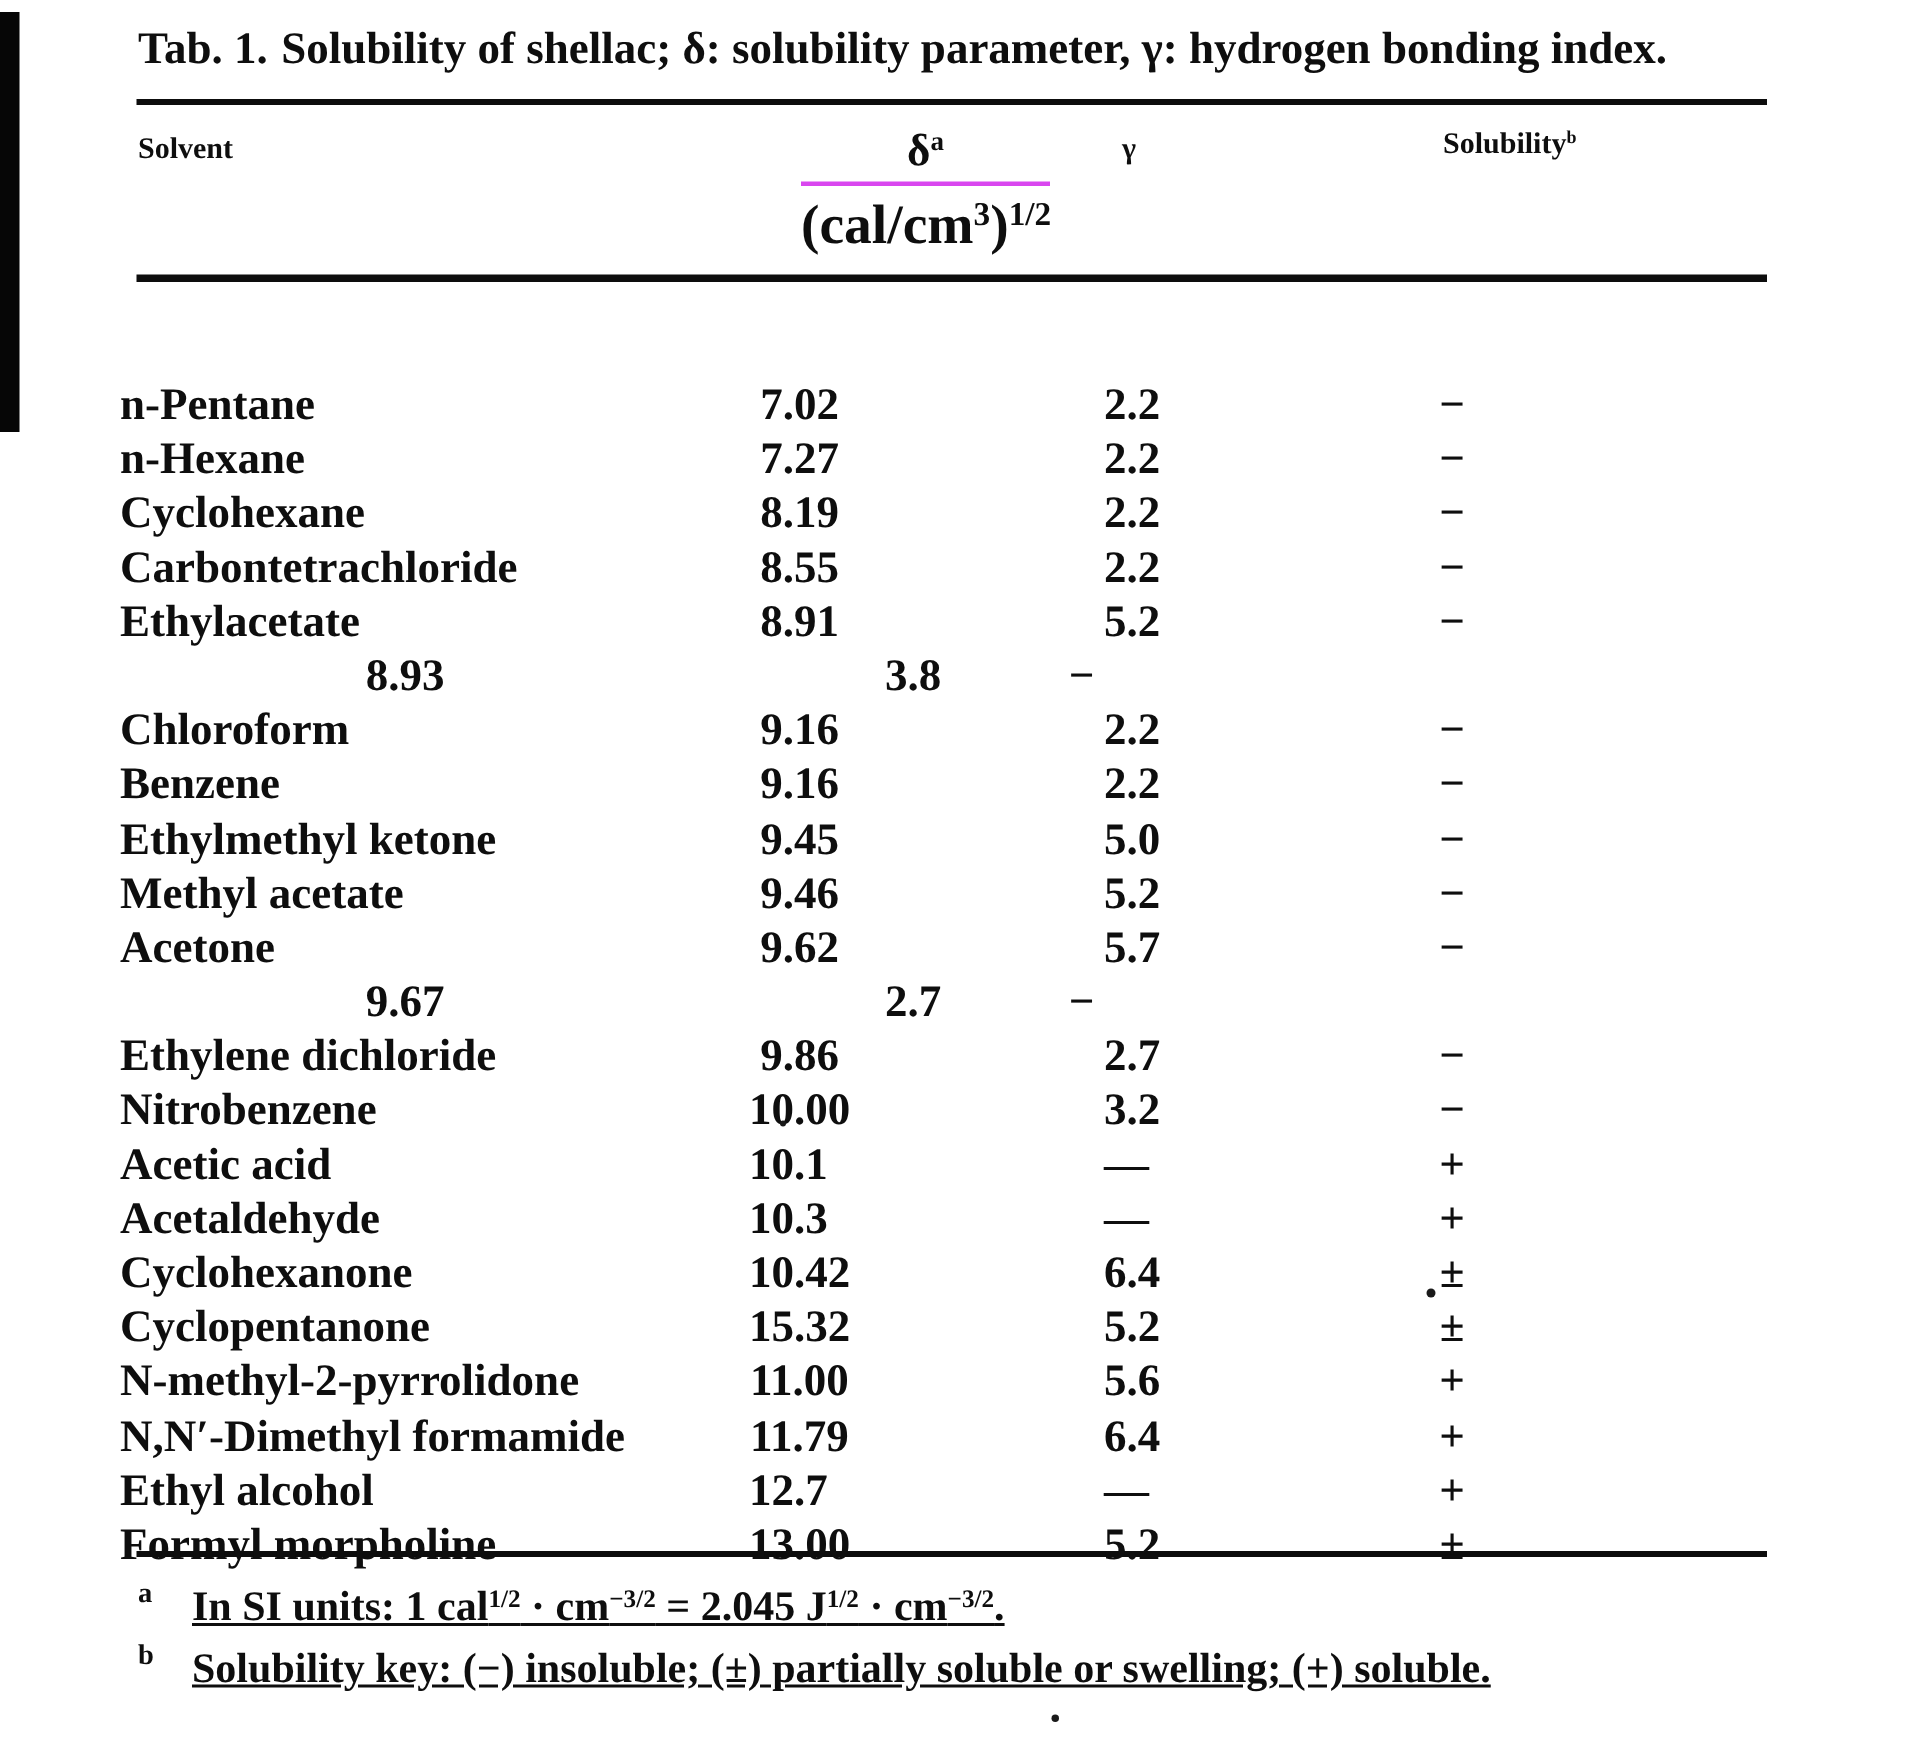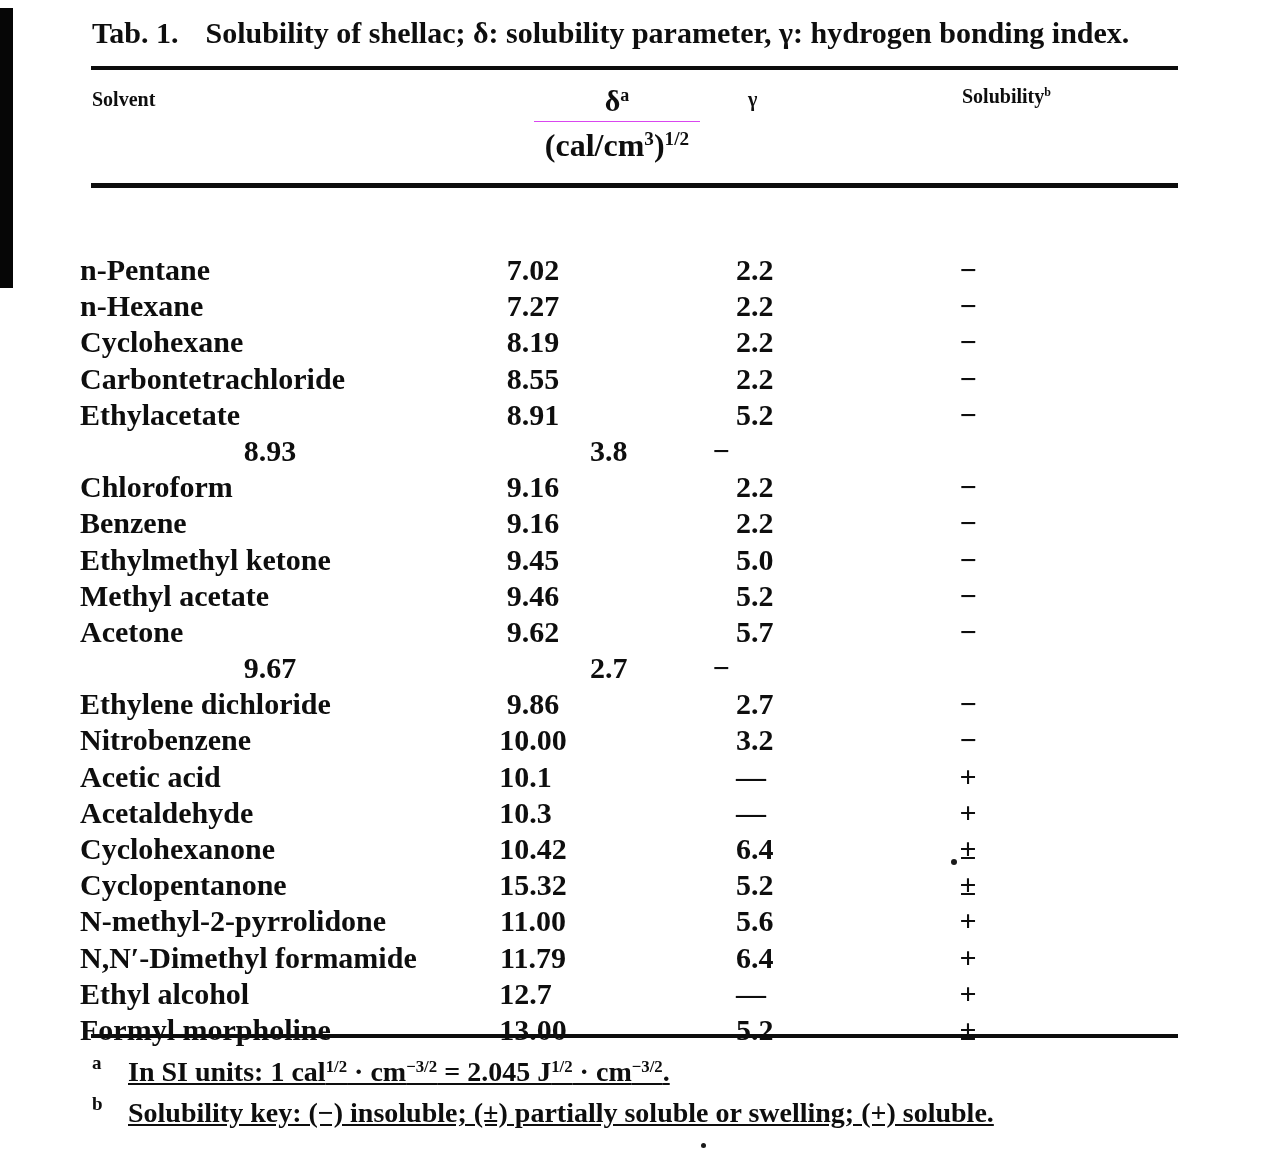--- a/index.html
+++ b/index.html
@@ -5,30 +5,30 @@
   html,body{margin:0;padding:0;}
   body{
     width:1280px;height:1160px;position:relative;overflow:hidden;
     background:#ffffff;color:#0e0e0e;
     font-family:"Liberation Serif","DejaVu Serif",serif;
     font-weight:bold;
     -webkit-font-smoothing:antialiased;
   }
   sup{font-size:0.60em;line-height:0;position:relative;top:-0.55em;vertical-align:baseline;}
   .caption{position:absolute;left:92px;top:16px;font-size:30px;white-space:nowrap;}
-  .caption .cap-text{margin-left:27px;text-align:right;}
+  .caption .cap-text{margin-left:9px;text-align:right;}
   .rule{position:absolute;left:91px;width:1087px;background:#0d0d0d;}
   .rule-top{top:66px;height:4px;}
   .rule-head{top:183px;height:5px;}
   .rule-bottom{top:1034px;height:4px;}
   .hdr{position:absolute;font-size:20px;white-space:nowrap;}
   .hdr-solvent{left:92px;top:88px;}
   .frac{position:absolute;left:534px;top:84px;width:166px;text-align:center;}
-  .frac .num{display:block;font-size:30px;padding-bottom:3px;border-bottom:1px solid #d946ef;}
-  .frac .den{display:block;font-size:32px;padding-top:5px;white-space:nowrap;}
+  .frac .num{display:block;font-size:30px;padding-bottom:3px;border-bottom:3px solid #d946ef;}
+  .frac .den{display:block;font-size:37px;padding-top:5px;white-space:nowrap;}
   .hdr-gamma{left:748px;top:88px;}
   .hdr-sol{left:962px;top:85px;}
   .rows{position:absolute;left:80px;top:216px;width:1088px;margin-top:36px;}
   .row{display:grid;grid-template-columns:380px 146px 230px 264px;height:36.2px;line-height:36.2px;font-size:30px;}
   .c-solvent{white-space:nowrap;}
   .c-delta{text-align:center;}
   .c-delta.d1{padding-right:15px;}
   .c-gamma{padding-left:130px;}
   .c-sol{text-align:center;}
   .fn{position:absolute;left:92px;font-size:28px;white-space:nowrap;}

